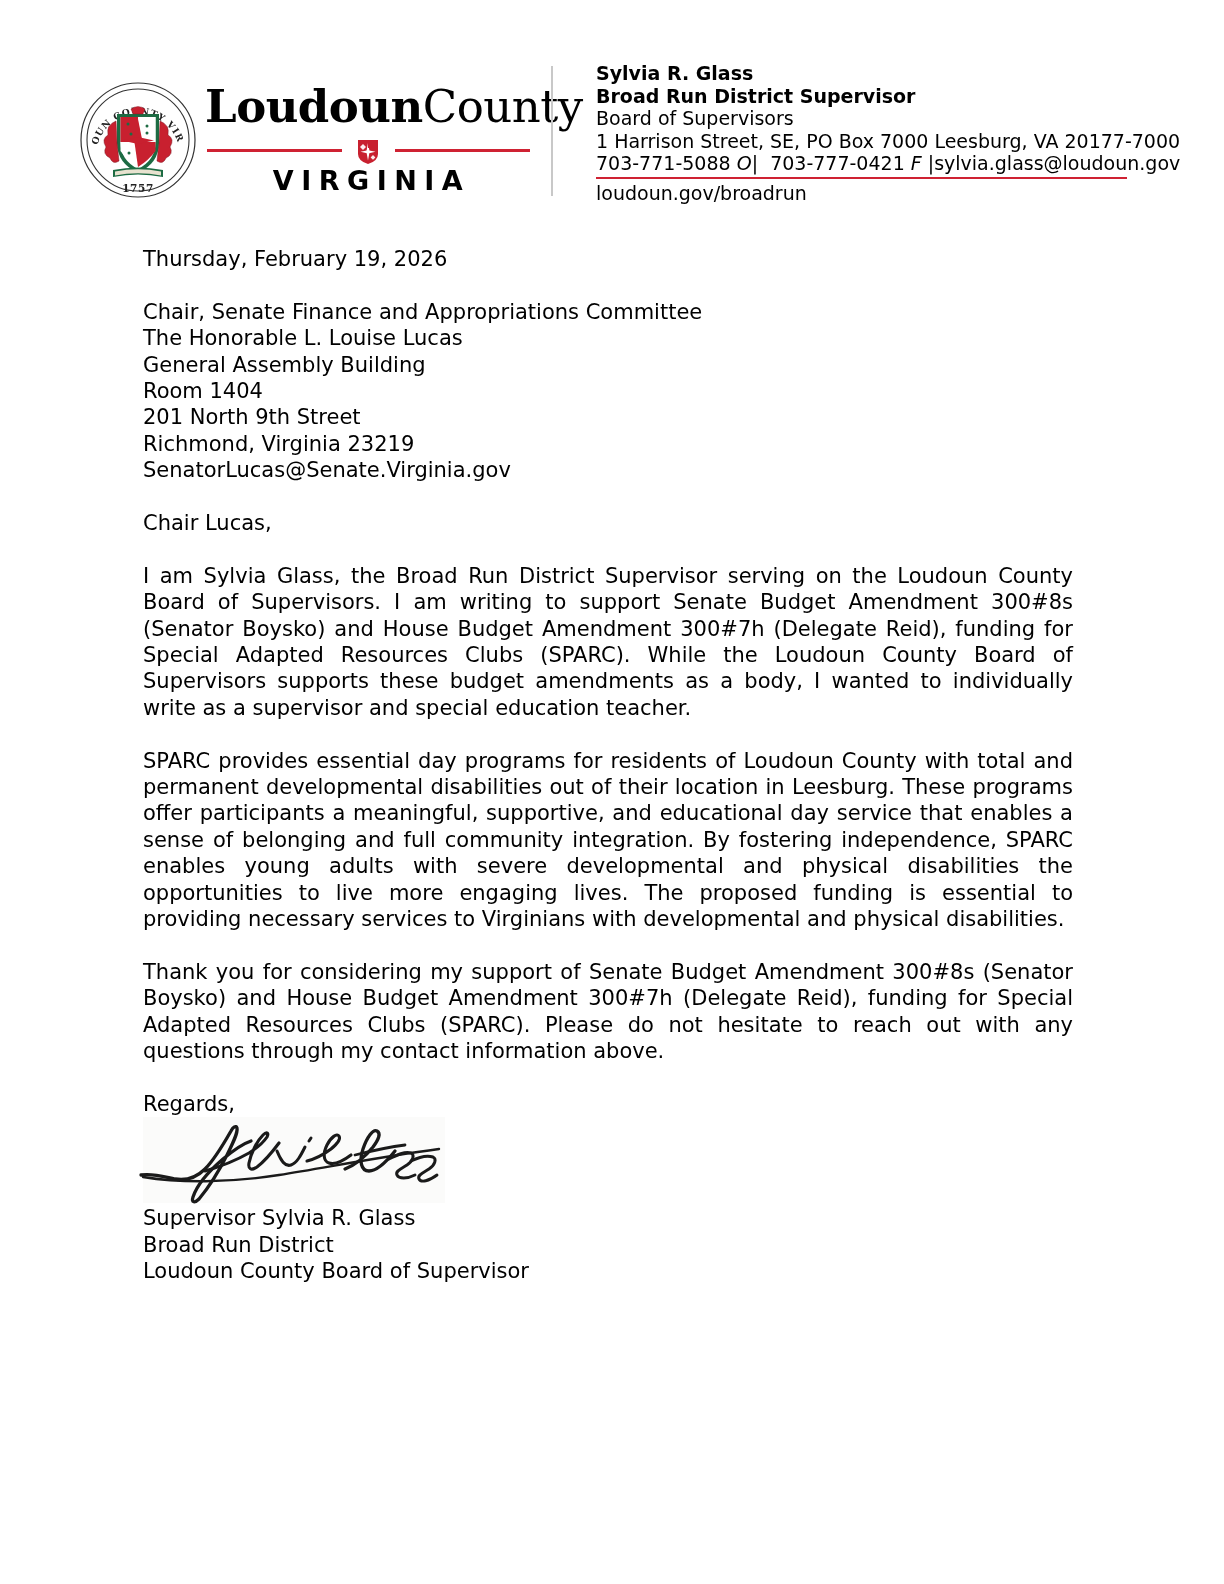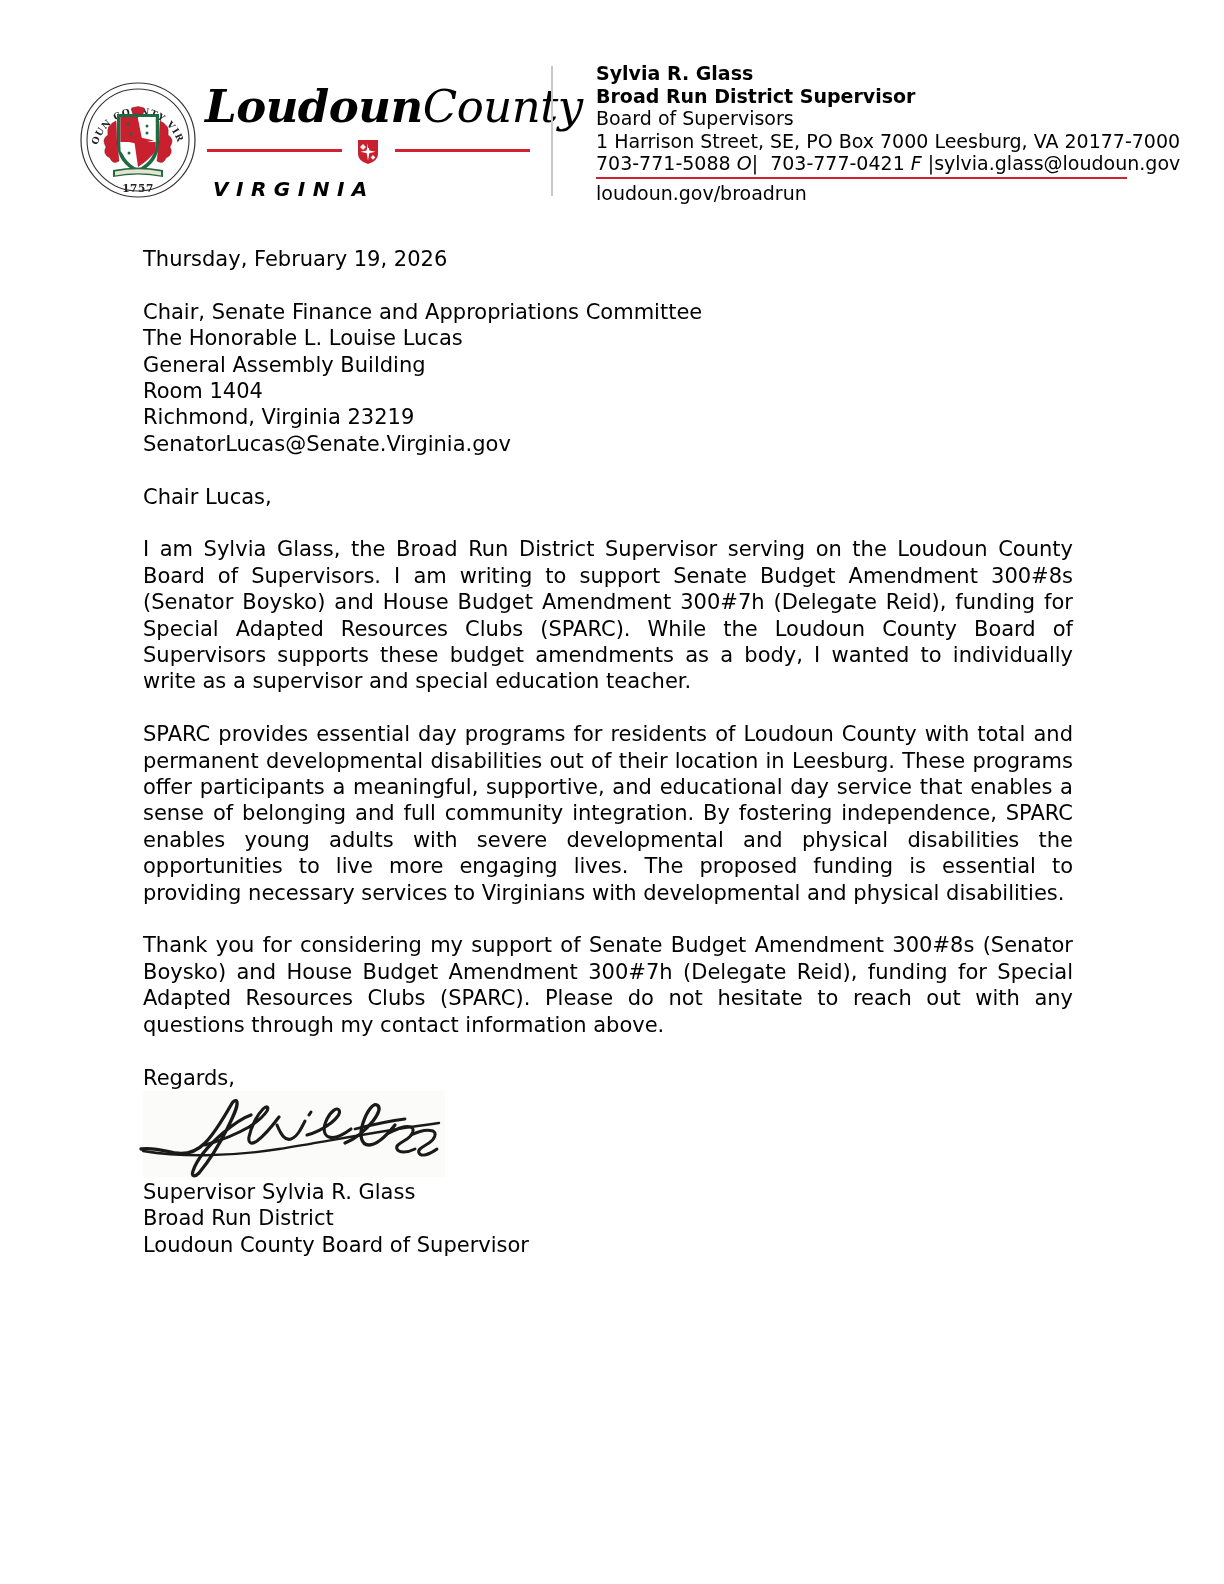--- a/index.html
+++ b/index.html
@@ -10,21 +10,21 @@
     color:#000000;
     position:relative;
     overflow:hidden;
   }
 
   
   .letterhead { position:absolute; left:0; top:0; width:1224px; height:225px; }
 
   .seal { position:absolute; left:79px; top:81px; width:118px; height:118px; }
 
-  .wordmark { position:absolute; left:205px; top:82px; width:325px;font-style:italic; }
+  .wordmark { position:absolute; left:205px; top:82px; width:325px; }
   .wordmark-title {
     font-family:"DejaVu Serif", serif;
     font-size:45px; line-height:50px; letter-spacing:-0.5px;
     white-space:nowrap;
   }
   .wm-bold { font-weight:700; }
   .wm-light { font-weight:400; }
   .wordmark-rule {
     position:relative; margin-top:7px; height:22px;
   }
@@ -32,22 +32,22 @@
     position:absolute; top:10px; height:2.5px; background:#cf2233;
   }
   .wordmark-rule .bar.left { left:2px; width:135px; }
   .wordmark-rule .bar.right { right:0px; width:135px; }
   .mini-shield {
     position:absolute; left:50%; top:0px; transform:translateX(-50%);
     width:22px; height:26px;
   }
   .wordmark-sub {
     font-family:"DejaVu Sans", sans-serif;
-    font-weight:700; font-size:20px; letter-spacing:7.5px;
-    text-align:left; margin-top:16px; padding-left:8px;
+    font-weight:700; font-size:27px; letter-spacing:7.5px;
+    text-align:center; margin-top:4px; padding-left:8px;
   }
 
   .divider {
     position:absolute; left:551px; top:66px;
     width:2px; height:130px; background:#c8c8c8;
   }
 
   .contact { position:absolute; left:596px; top:62px; width:545px; }
   .contact div { font-size:19px; line-height:22.6px; white-space:nowrap; }
   .contact .b { font-weight:700; }
@@ -158,20 +158,21 @@
     <div>Thursday, February 19, 2026</div>
   </div>
 
   <div class="gap"></div>
 
   <div class="addr">
     <div>Chair, Senate Finance and Appropriations Committee</div>
     <div>The Honorable L. Louise Lucas</div>
     <div>General Assembly Building</div>
     <div>Room 1404</div>
+    <div>201 North 9th Street</div>
     <div>Richmond, Virginia 23219</div>
     <div>SenatorLucas@Senate.Virginia.gov</div>
   </div>
 
   <div class="gap"></div>
 
   <div>Chair Lucas,</div>
 
   <div class="gap"></div>
 

